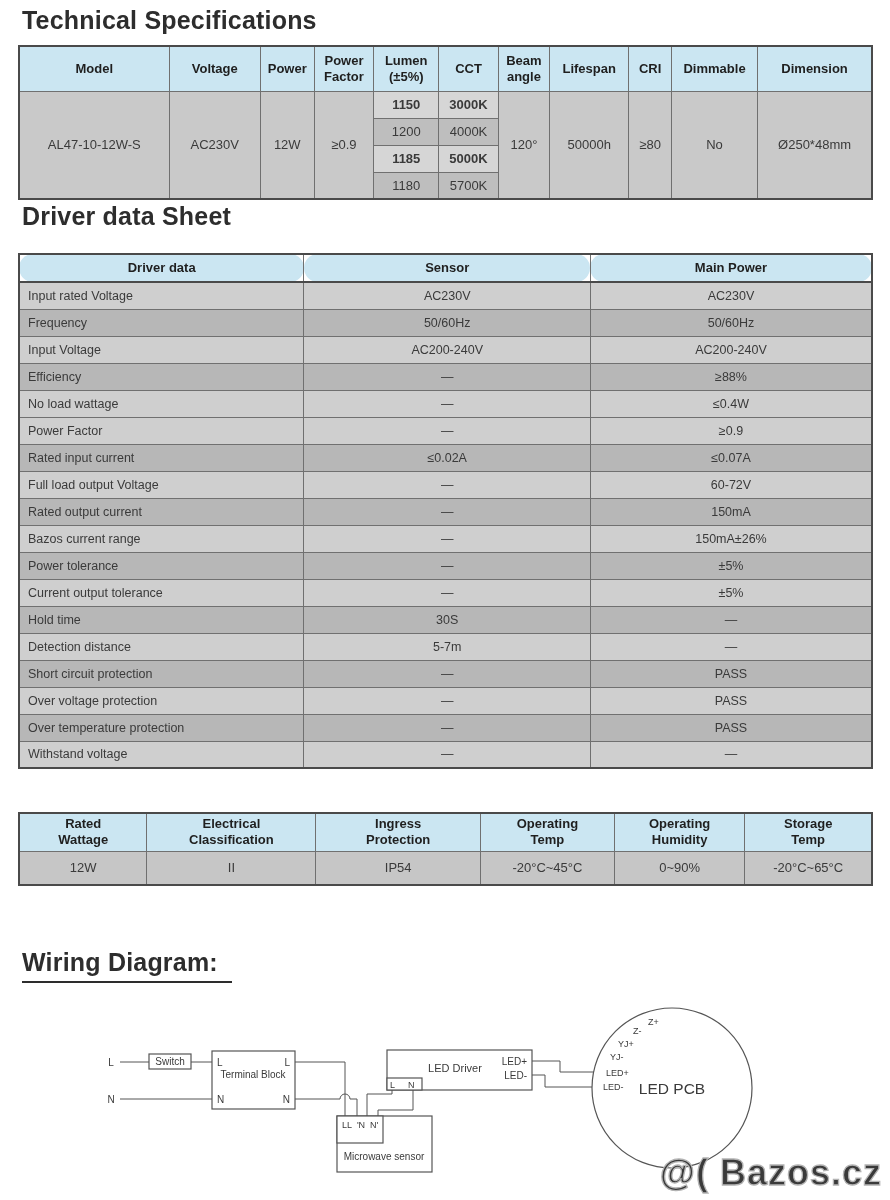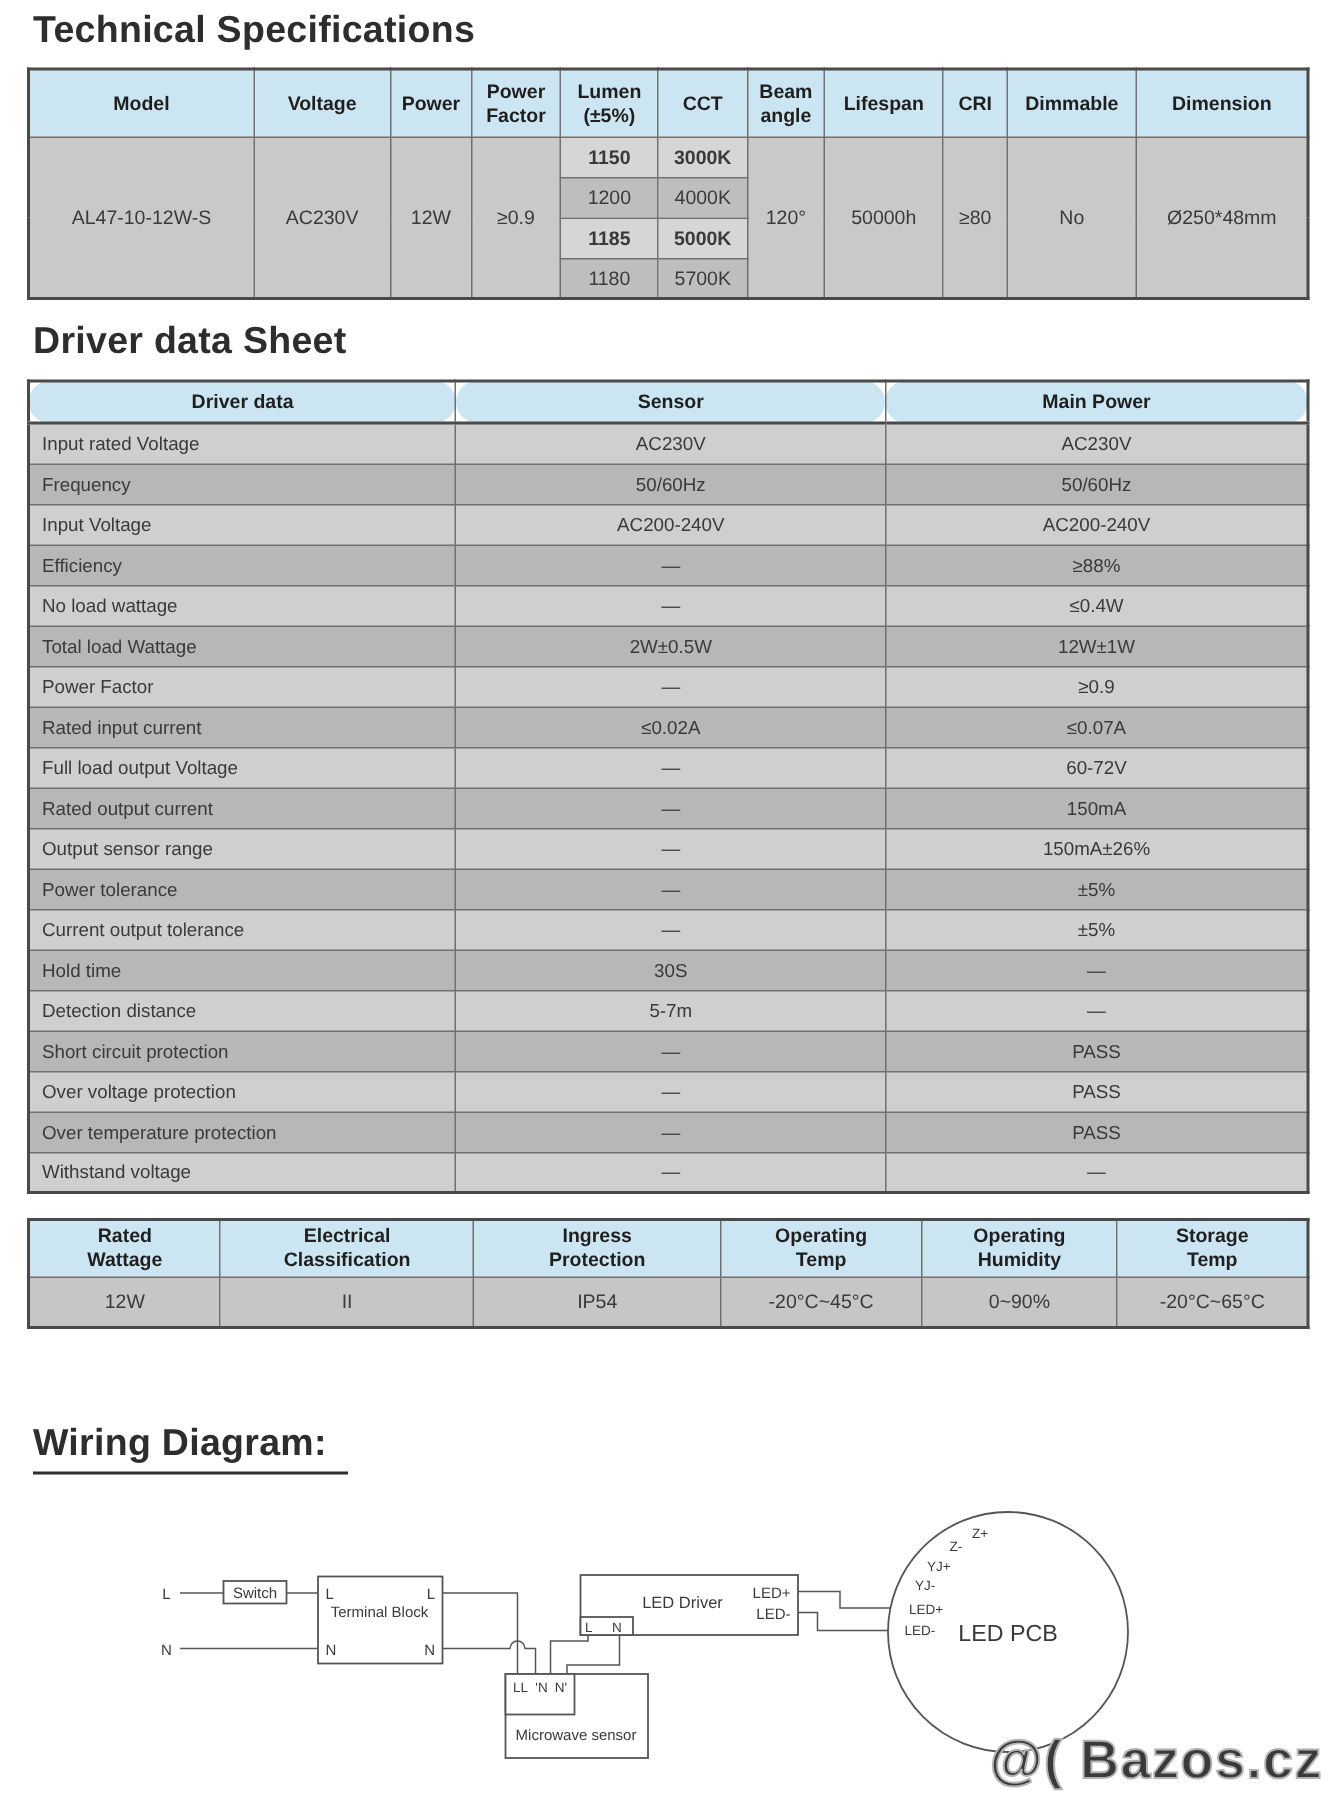--- a/index.html
+++ b/index.html
@@ -46,21 +46,21 @@
   #driver-table tr.light td{background:var(--row-light);}
   #driver-table tr.dark td{background:var(--row-dark);}
   #driver-table td.param{text-align:left;padding-left:8px;}
 
   
   #fixture-table{top:812px;}
   #fixture-table th{height:38px;}
   #fixture-table td{height:34px;background:#c6c6c6;}
 
   #tech-title{top:6px;}
-  #driver-title{top:213px;}
+  #driver-title{top:202px;}
   #fixture-title{top:818px;}
   #wiring-title{top:948px;}
 
   #wiring-svg{position:absolute;left:0;top:988px;}
   #wiring-svg text{font-family:"Liberation Sans",sans-serif;fill:#3a3a3a;}
   #wiring-svg .wire{stroke:#555;stroke-width:1;fill:none;}
   #wiring-svg .box{stroke:#555;stroke-width:1.2;fill:#fff;}
   #wiring-svg .lbl{font-size:10px;}
   #wiring-svg .lbl-sm{font-size:9px;}
   #wiring-svg .lbl-md{font-size:11px;}
@@ -171,25 +171,20 @@
         <tr class="dark">
           <td class="param">Efficiency</td>
           <td>—</td>
           <td>≥88%</td>
         </tr>
         <tr class="light">
           <td class="param">No load wattage</td>
           <td>—</td>
           <td>≤0.4W</td>
         </tr>
-        <tr class="dark">
-          <td class="param">Total load Wattage</td>
-          <td>2W±0.5W</td>
-          <td>12W±1W</td>
-        </tr>
         <tr class="light">
           <td class="param">Power Factor</td>
           <td>—</td>
           <td>≥0.9</td>
         </tr>
         <tr class="dark">
           <td class="param">Rated input current</td>
           <td>≤0.02A</td>
           <td>≤0.07A</td>
         </tr>
@@ -197,21 +192,21 @@
           <td class="param">Full load output Voltage</td>
           <td>—</td>
           <td>60-72V</td>
         </tr>
         <tr class="dark">
           <td class="param">Rated output current</td>
           <td>—</td>
           <td>150mA</td>
         </tr>
         <tr class="light">
-          <td class="param">Output sensor range</td>
+          <td class="param">Bazos current range</td>
           <td>—</td>
           <td>150mA±26%</td>
         </tr>
         <tr class="dark">
           <td class="param">Power tolerance</td>
           <td>—</td>
           <td>±5%</td>
         </tr>
         <tr class="light">
           <td class="param">Current output tolerance</td>

